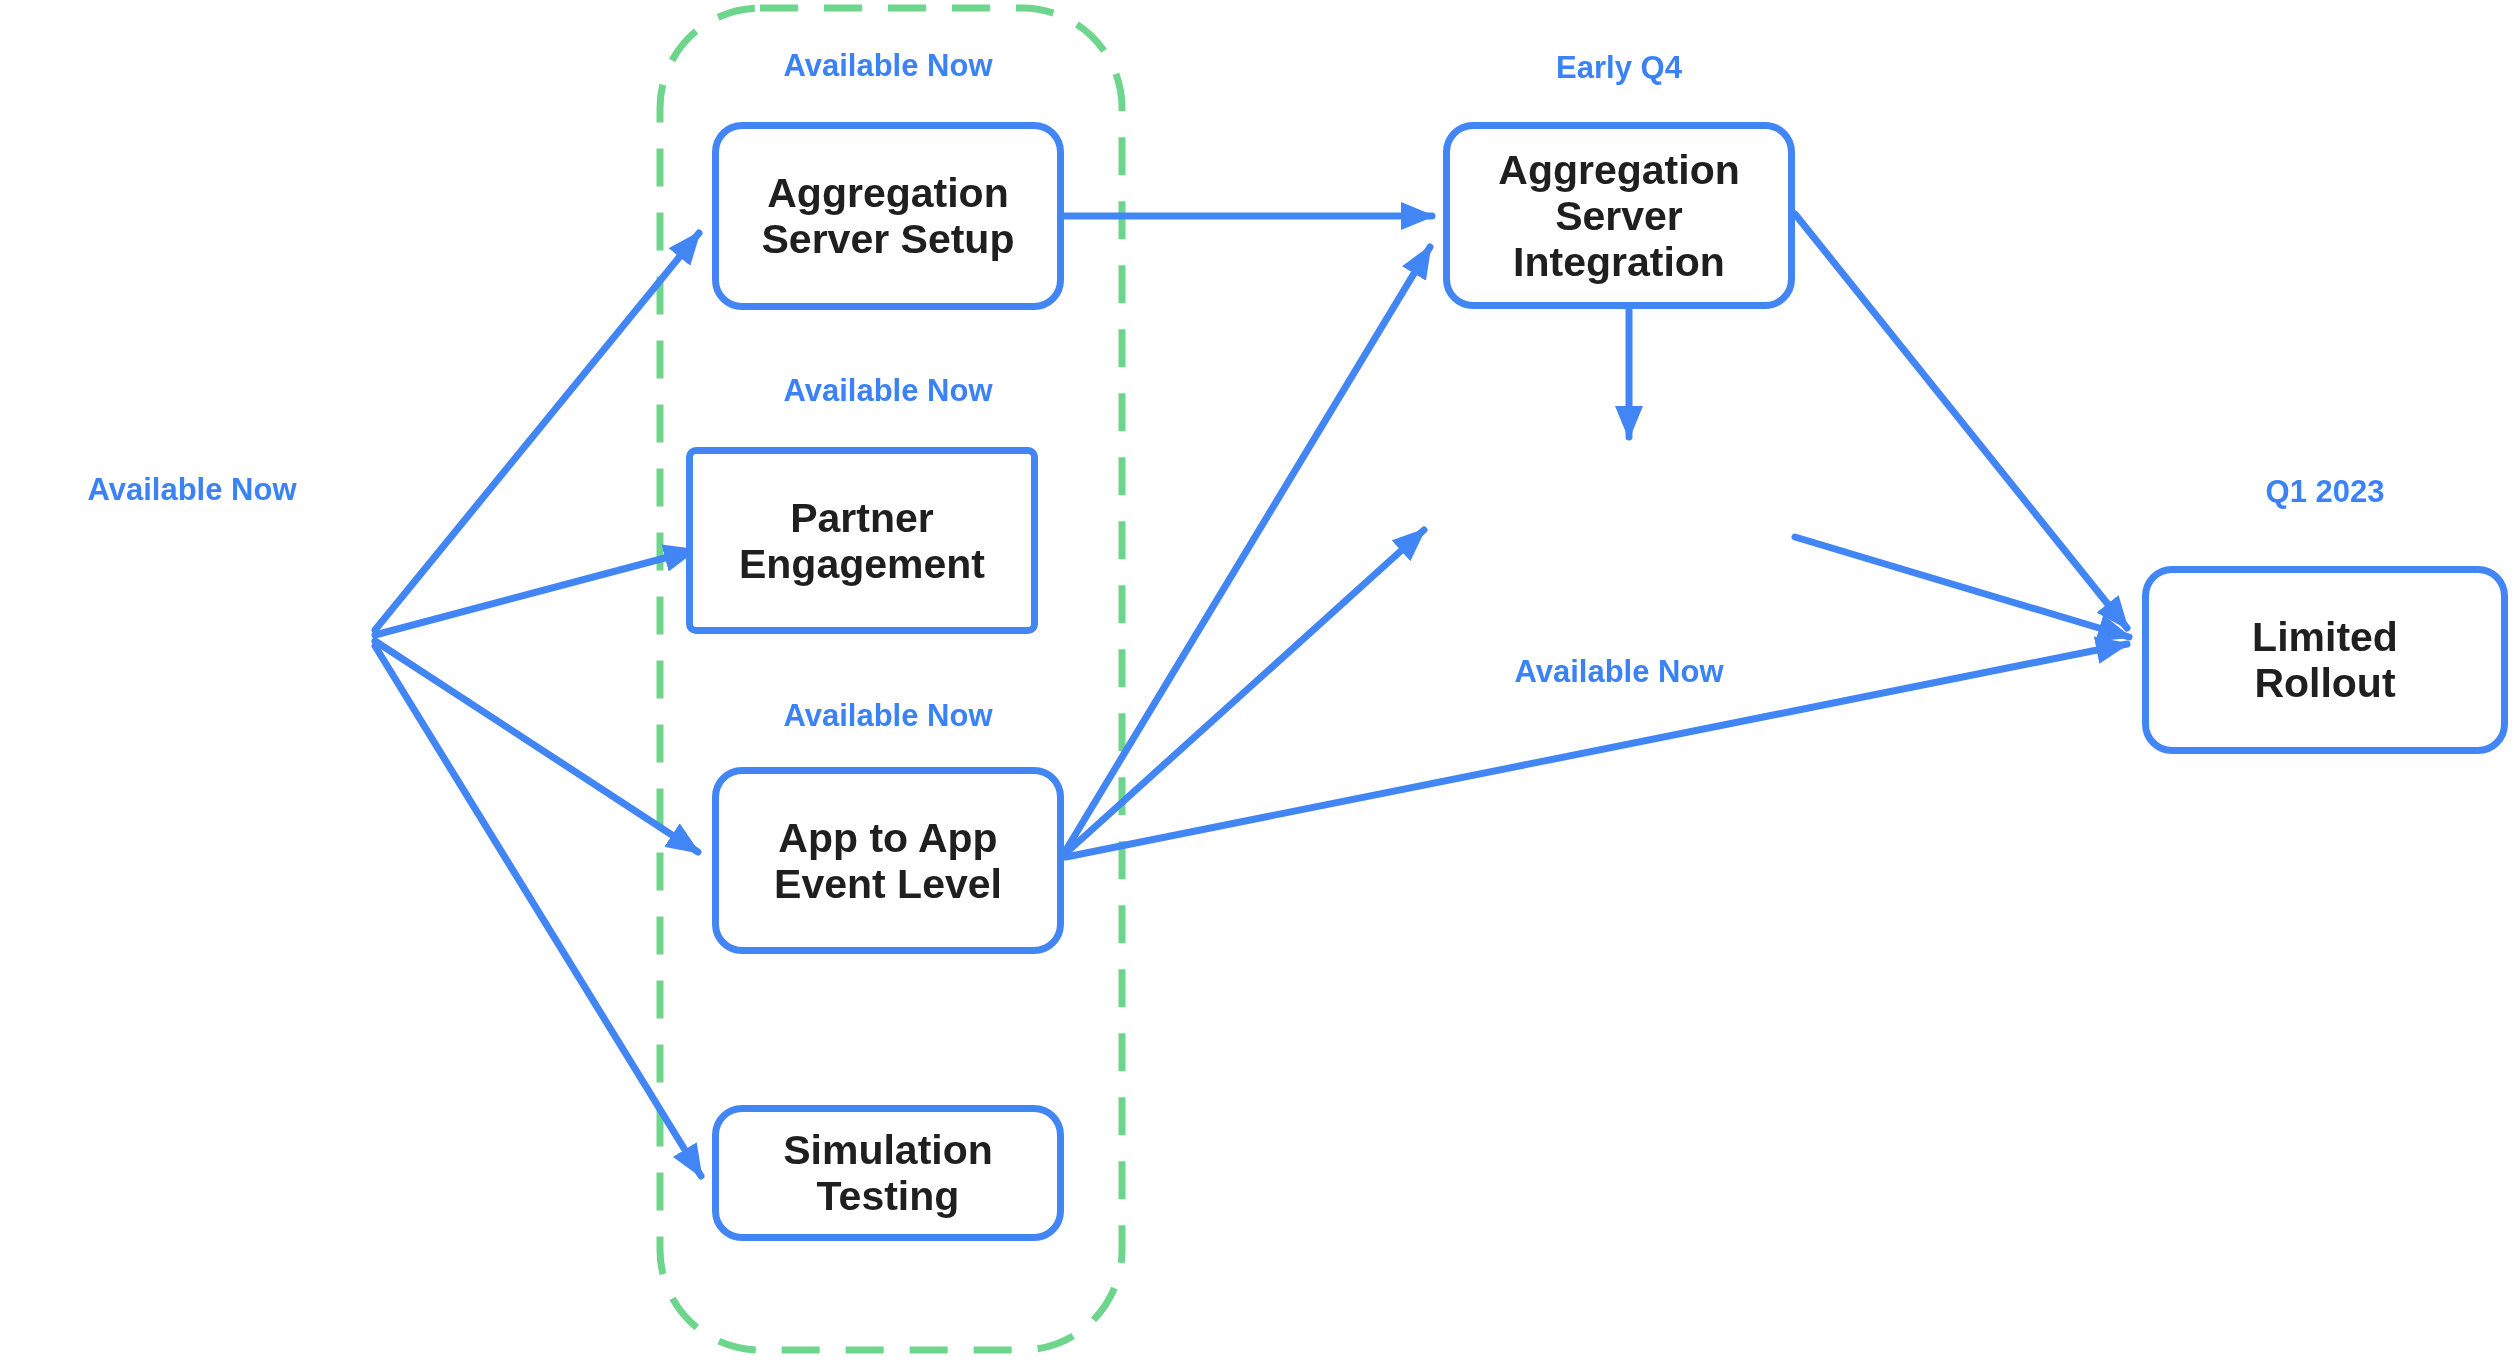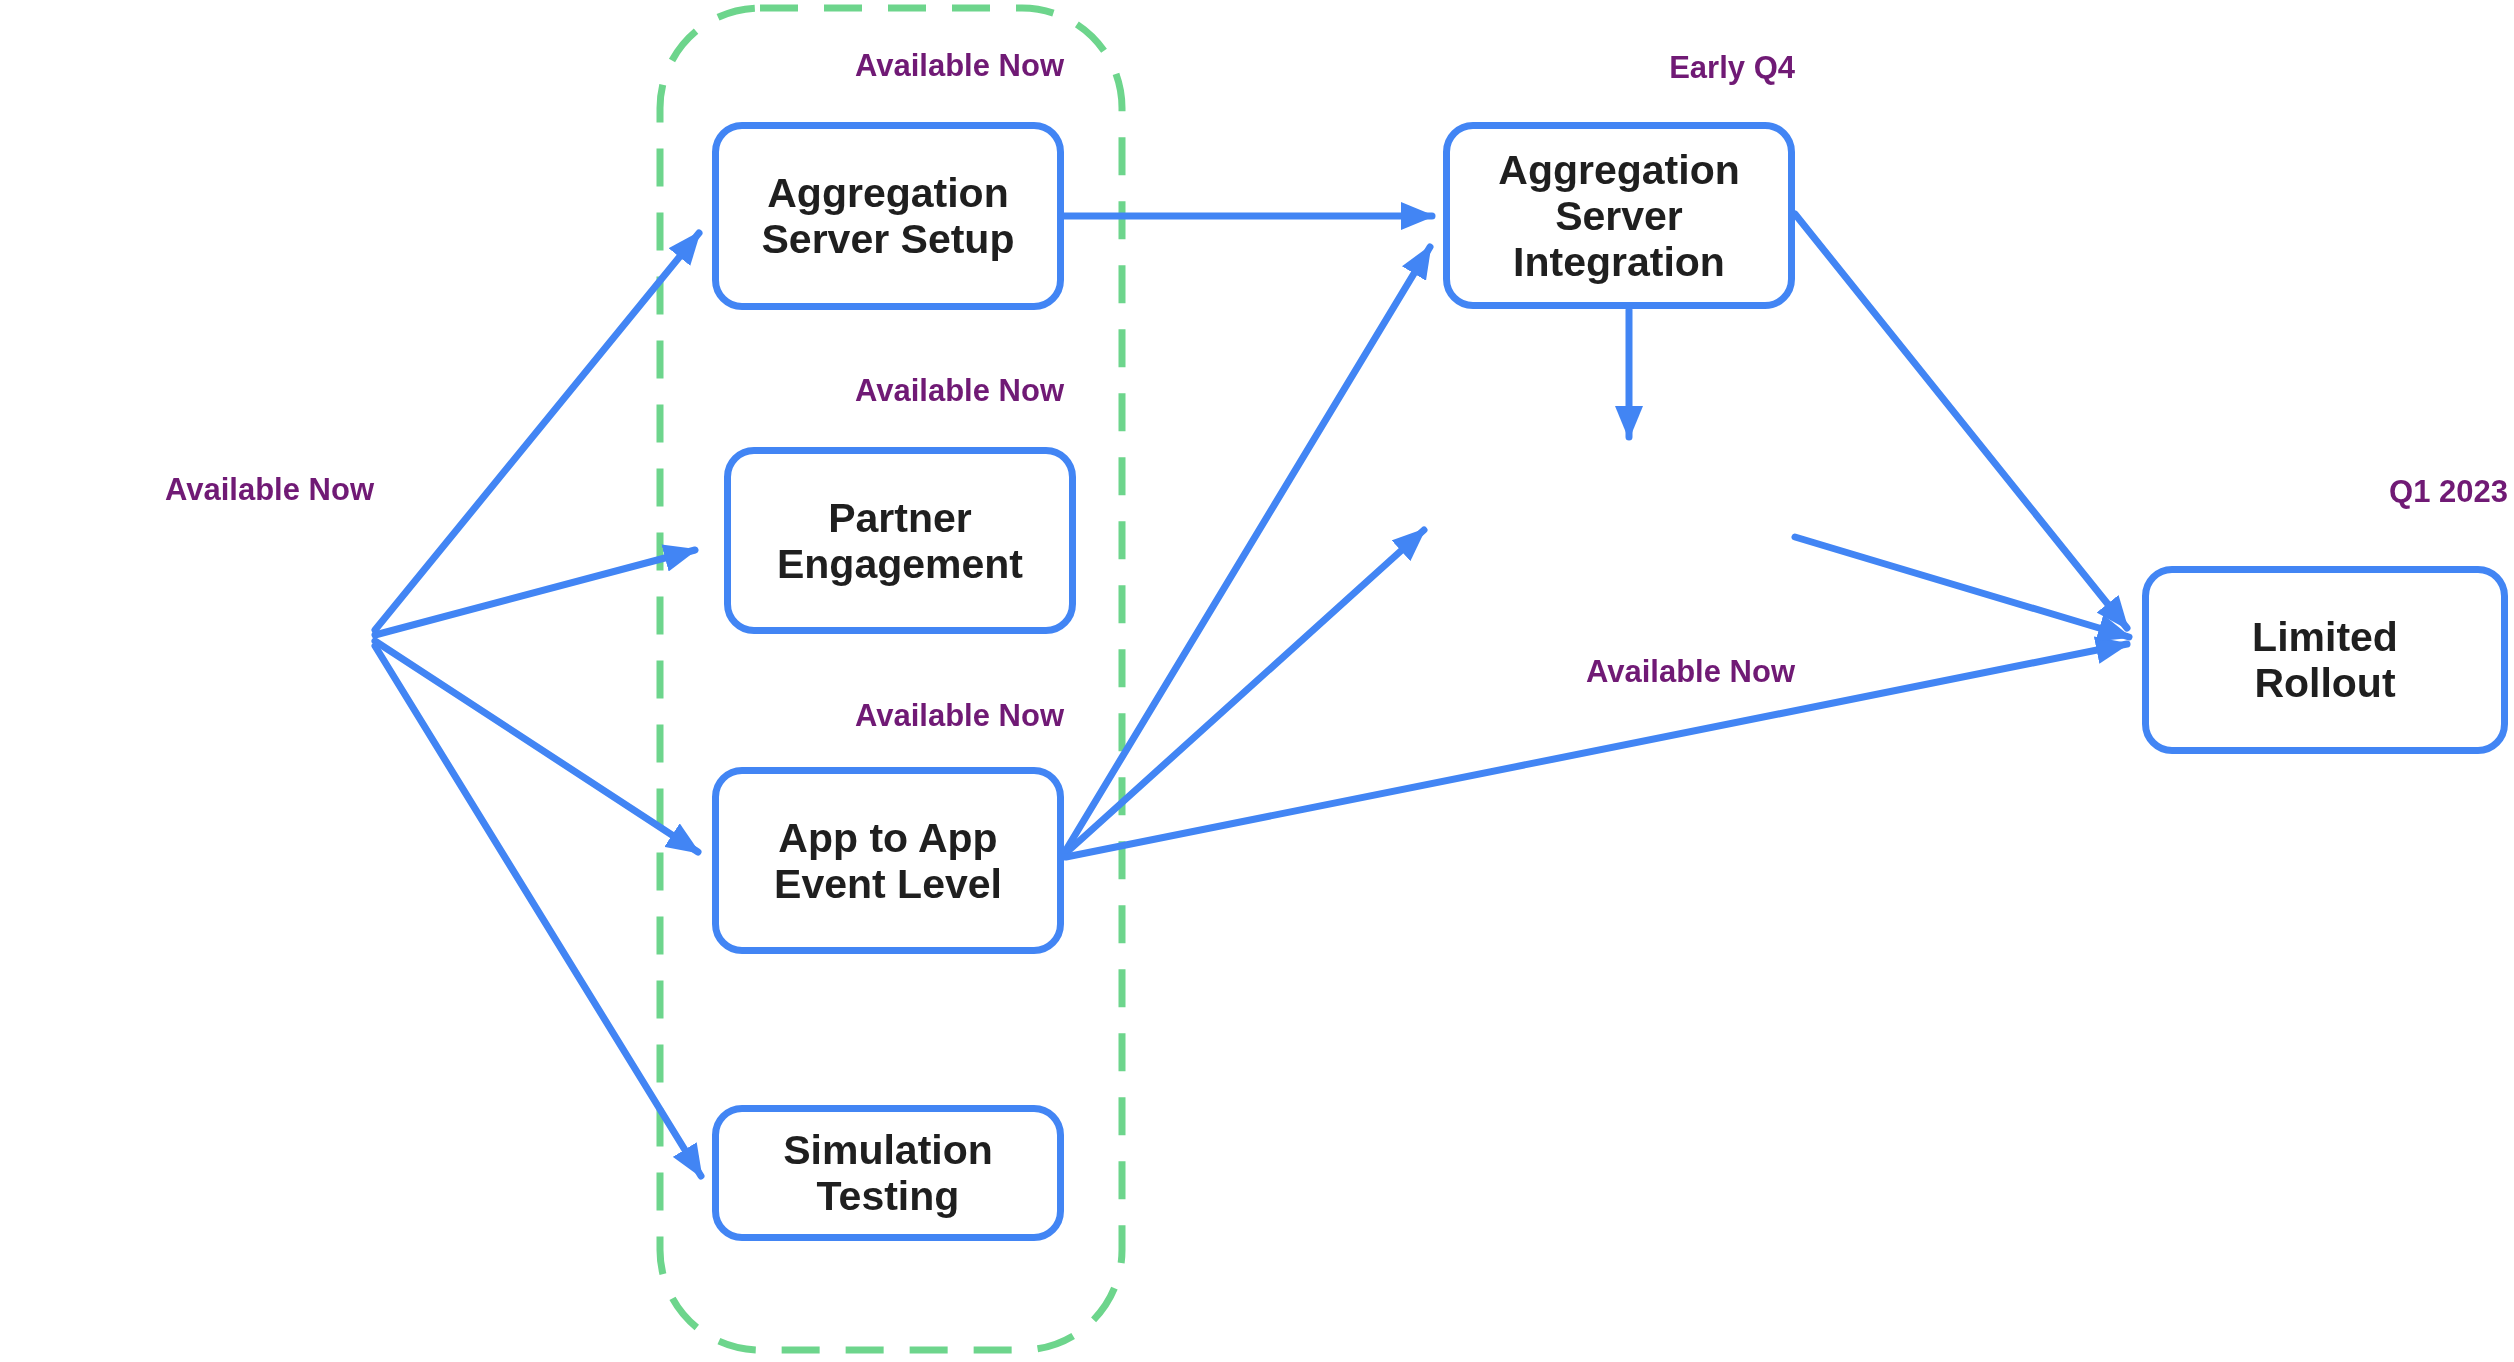--- a/index.html
+++ b/index.html
@@ -31,25 +31,25 @@
   .node-label {
     white-space: pre-line;
     font-size: 41px;
     line-height: 46px;
     font-weight: 600;
     color: #1F1F1F;
     letter-spacing: 0px;
   }
   .status {
     position: absolute;
-    text-align: right;
+    text-align: center;
     font-size: 31px;
     line-height: 40px;
     font-weight: 600;
-    color: #701a75;
+    color: #3b82f6;
   }
 </style>
 </head>
 <body>
 
 <div class="canvas">
 
   <svg class="edges-layer" viewBox="0 0 2514 1362" xmlns="http://www.w3.org/2000/svg">
     <defs>
       <marker id="arrowhead" markerUnits="userSpaceOnUse" markerWidth="36" markerHeight="28" refX="31" refY="14" orient="auto">
@@ -81,21 +81,21 @@
   <div class="status" style="left:1443px; top:48px; width:352px;">Early Q4</div>
   <div class="status" style="left:1443px; top:652px; width:352px;">Available Now</div>
   <div class="status" style="left:2142px; top:472px; width:366px;">Q1 2023</div>
 
 
   <div class="node" style="left:712px; top:122px; width:352px; height:188px;">
     <span class="node-label">Aggregation
 Server Setup</span>
   </div>
 
-  <div class="node" style="left:724px; top:447px; width:352px; height:187px;">
+  <div class="node" style="left:686px; top:447px; width:352px; height:187px;border-radius:10px;">
     <span class="node-label">Partner
 Engagement</span>
   </div>
 
   <div class="node" style="left:712px; top:767px; width:352px; height:187px;text-align:center;">
     <span class="node-label">App to App
 Event Level</span>
   </div>
 
   <div class="node" style="left:712px; top:1105px; width:352px; height:136px;">

